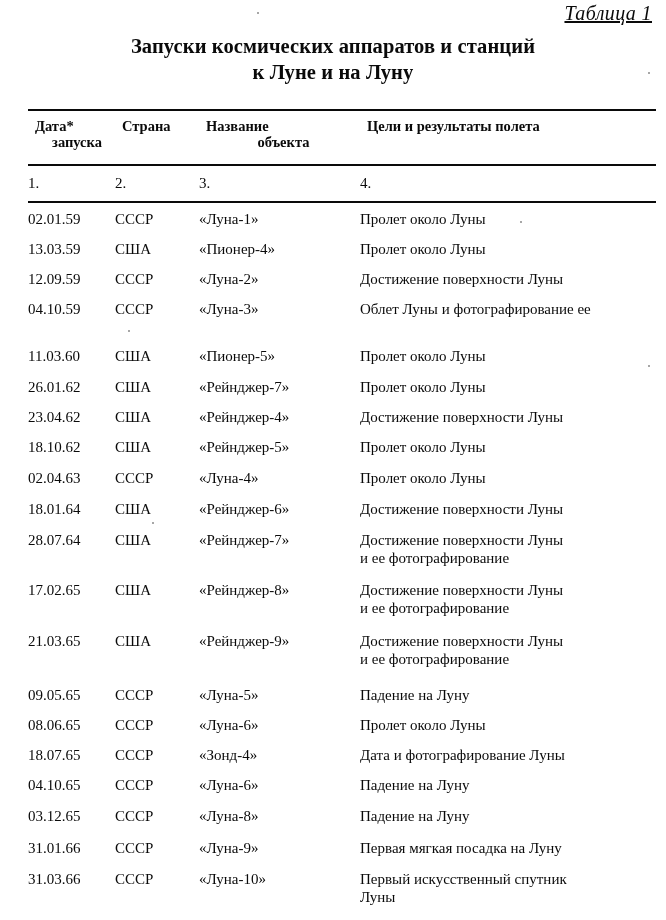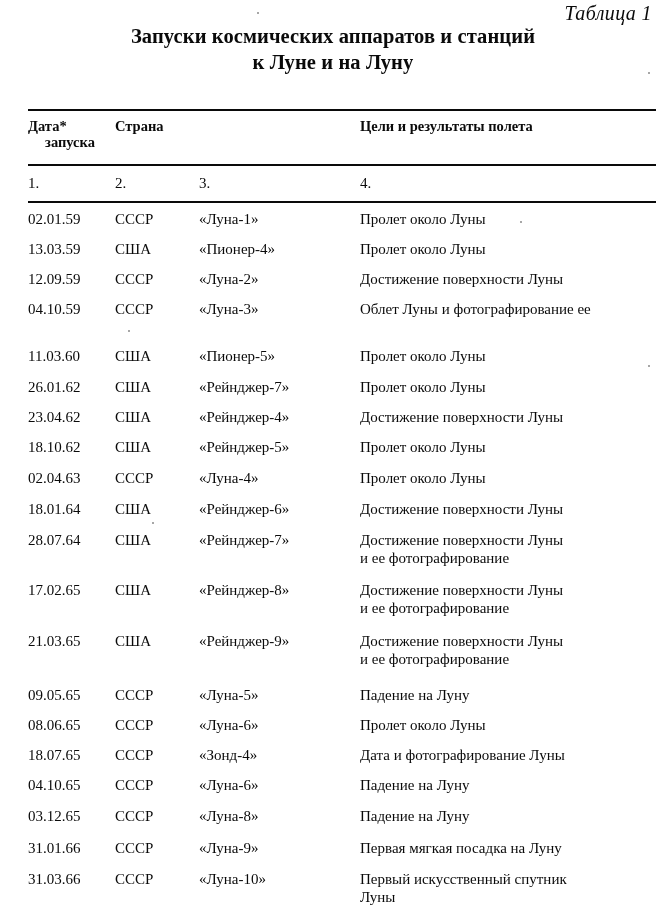--- a/index.html
+++ b/index.html
@@ -25,26 +25,27 @@
 
   
   .table-number {
     position: absolute;
     top: 2px;
     right: 14px;
     font-style: italic;
     font-size: 20px;
     letter-spacing: 0.4px;
     font-family: "Liberation Serif", "DejaVu Serif", serif;
+    text-decoration: underline;
   }
 
   
   .title-block {
     position: absolute;
-    top: 23px;
+    top: 33px;
     left: 0;
     width: 666px;
     text-align: center;
     font-weight: bold;
     font-size: 20.5px;
     line-height: 26px;
     letter-spacing: 0.1px;
   }
   .title-line { display: block; }
 
@@ -70,20 +71,21 @@
     font-size: 15px;
     line-height: 17.5px;
   }
 
   
   .hdr {
     font-weight: bold;
     font-size: 14.5px;
     line-height: 16px;
     top: 118px;
+    margin-left: 7px;
   }
   .hdr .l2 { display: block; text-align: center; }
 
   
   .num {
     top: 175px;
     font-size: 15px;
     font-weight: normal;
   }
 
@@ -115,20 +117,24 @@
   <div class="rule rule-top"></div>
   <div class="rule rule-mid"></div>
   <div class="rule rule-bottom"></div>
 
   <div class="cell hdr col-date">
     <span>Дата*</span>
     <span class="l2">запуска</span>
   </div>
   <div class="cell hdr col-ctry">
     <span>Страна</span>
+  </div>
+  <div class="cell hdr col-obj">
+    <span>Название</span>
+    <span class="l2">объекта</span>
   </div>
   <div class="cell hdr col-desc">
     <span>Цели и результаты полета</span>
   </div>
 
   <div class="cell num col-date">1.</div>
   <div class="cell num col-ctry">2.</div>
   <div class="cell num col-obj">3.</div>
   <div class="cell num col-desc">4.</div>
 

